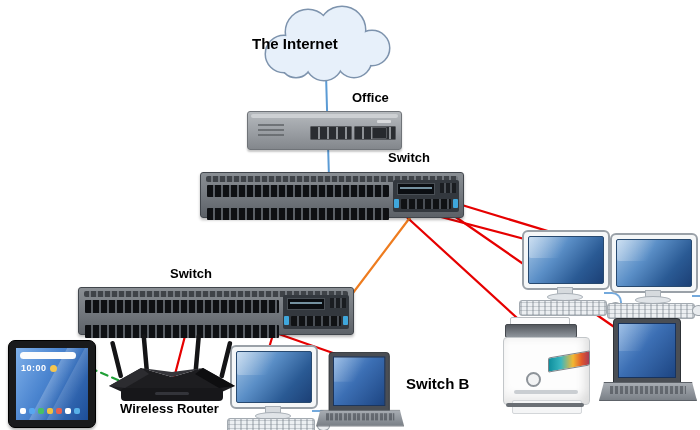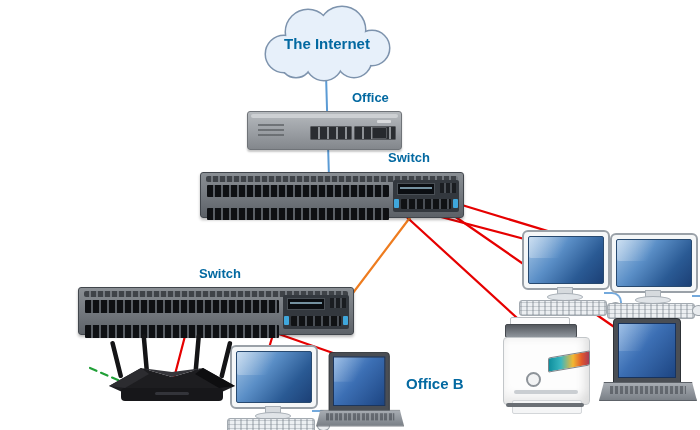--- a/index.html
+++ b/index.html
@@ -3,22 +3,22 @@
 <meta charset="utf-8">
 <style>
   html,body{margin:0;padding:0;background:#fff;}
   .stage{
     position:relative;width:700px;height:430px;background:#ffffff;
     overflow:hidden;font-family:"Liberation Sans",sans-serif;
   }
   .links{position:absolute;left:0;top:0;width:700px;height:430px;z-index:1;}
   .dev{position:absolute;z-index:2;}
   .lbl{
-    position:absolute;z-index:3;font-size:13px;font-weight:600;color:#0369a1;
-    white-space:nowrap;text-align:center;
+    position:absolute;z-index:3;font-size:13px;font-weight:600;color:#000000;
+    white-space:nowrap;text-align:left;
   }
   .lbl.big{font-size:15px;}
 
   
   .cloud-wrap{left:250px;top:2px;width:152px;height:92px;}
   .internet-label{left:252px;top:35px;width:150px;font-size:15px;}
 
   
   .router{
     left:247px;top:111px;width:153px;height:37px;
@@ -261,33 +261,50 @@
   </div>
 
   <div class="dev laptop laptop-b" style="left:316px;top:352px;">
     <div class="lap-screen">
         <div class="lap-display"></div>
       </div>
     <div class="lap-base">
         <div class="lap-keys"></div>
       </div>
   </div>
-  <div class="lbl big office-b-label">Office B</div>
-
+  <div class="lbl big office-b-label">Switch B</div>
+
+  <div class="dev tablet">
+    <div class="tab-screen">
+      <div class="tab-search"></div>
+      <div class="tab-time">10:00</div>
+      <div class="tab-sun"></div>
+      <div class="tab-apps">
+          <span style="background: rgb(255, 255, 255);"></span>
+          <span style="background: rgb(87, 167, 240);"></span>
+          <span style="background: rgb(70, 192, 102);"></span>
+          <span style="background: rgb(242, 194, 64);"></span>
+          <span style="background: rgb(232, 96, 79);"></span>
+          <span style="background: rgb(255, 255, 255);"></span>
+          <span style="background: rgb(88, 176, 232);"></span>
+        </div>
+    </div>
+  </div>
 
   <svg class="dev" style="left:103px;top:332px;width:138px;height:72px;" viewBox="0 0 138 72">
     <g>
       <rect x="16" y="8" width="4.5" height="38" rx="2" fill="#141416" transform="rotate(-14 18 46)"></rect>
       <rect x="42" y="2" width="4.5" height="42" rx="2" fill="#141416" transform="rotate(-5 44 44)"></rect>
       <rect x="90" y="2" width="4.5" height="42" rx="2" fill="#141416" transform="rotate(5 92 44)"></rect>
       <rect x="116" y="8" width="4.5" height="38" rx="2" fill="#141416" transform="rotate(14 118 46)"></rect>
     </g>
     <g>
       <polygon points="6,54 38,36 69,45 100,36 132,54 110,64 69,58 28,64" fill="#1d1d20"></polygon>
       <polygon points="38,36 69,45 100,36 69,40" fill="#35353a"></polygon>
       <polygon points="6,54 38,36 46,42 22,56" fill="#2c2c30"></polygon>
       <polygon points="132,54 100,36 92,42 116,56" fill="#0e0e10"></polygon>
       <rect x="18" y="56" width="102" height="13" rx="4" fill="#17171a"></rect>
       <rect x="52" y="60" width="34" height="3" rx="1.5" fill="#33343a"></rect>
     </g>
   </svg>
+  <div class="lbl wireless-router-label">Wireless Router</div>
 
 </div>
 
 </body></html>

